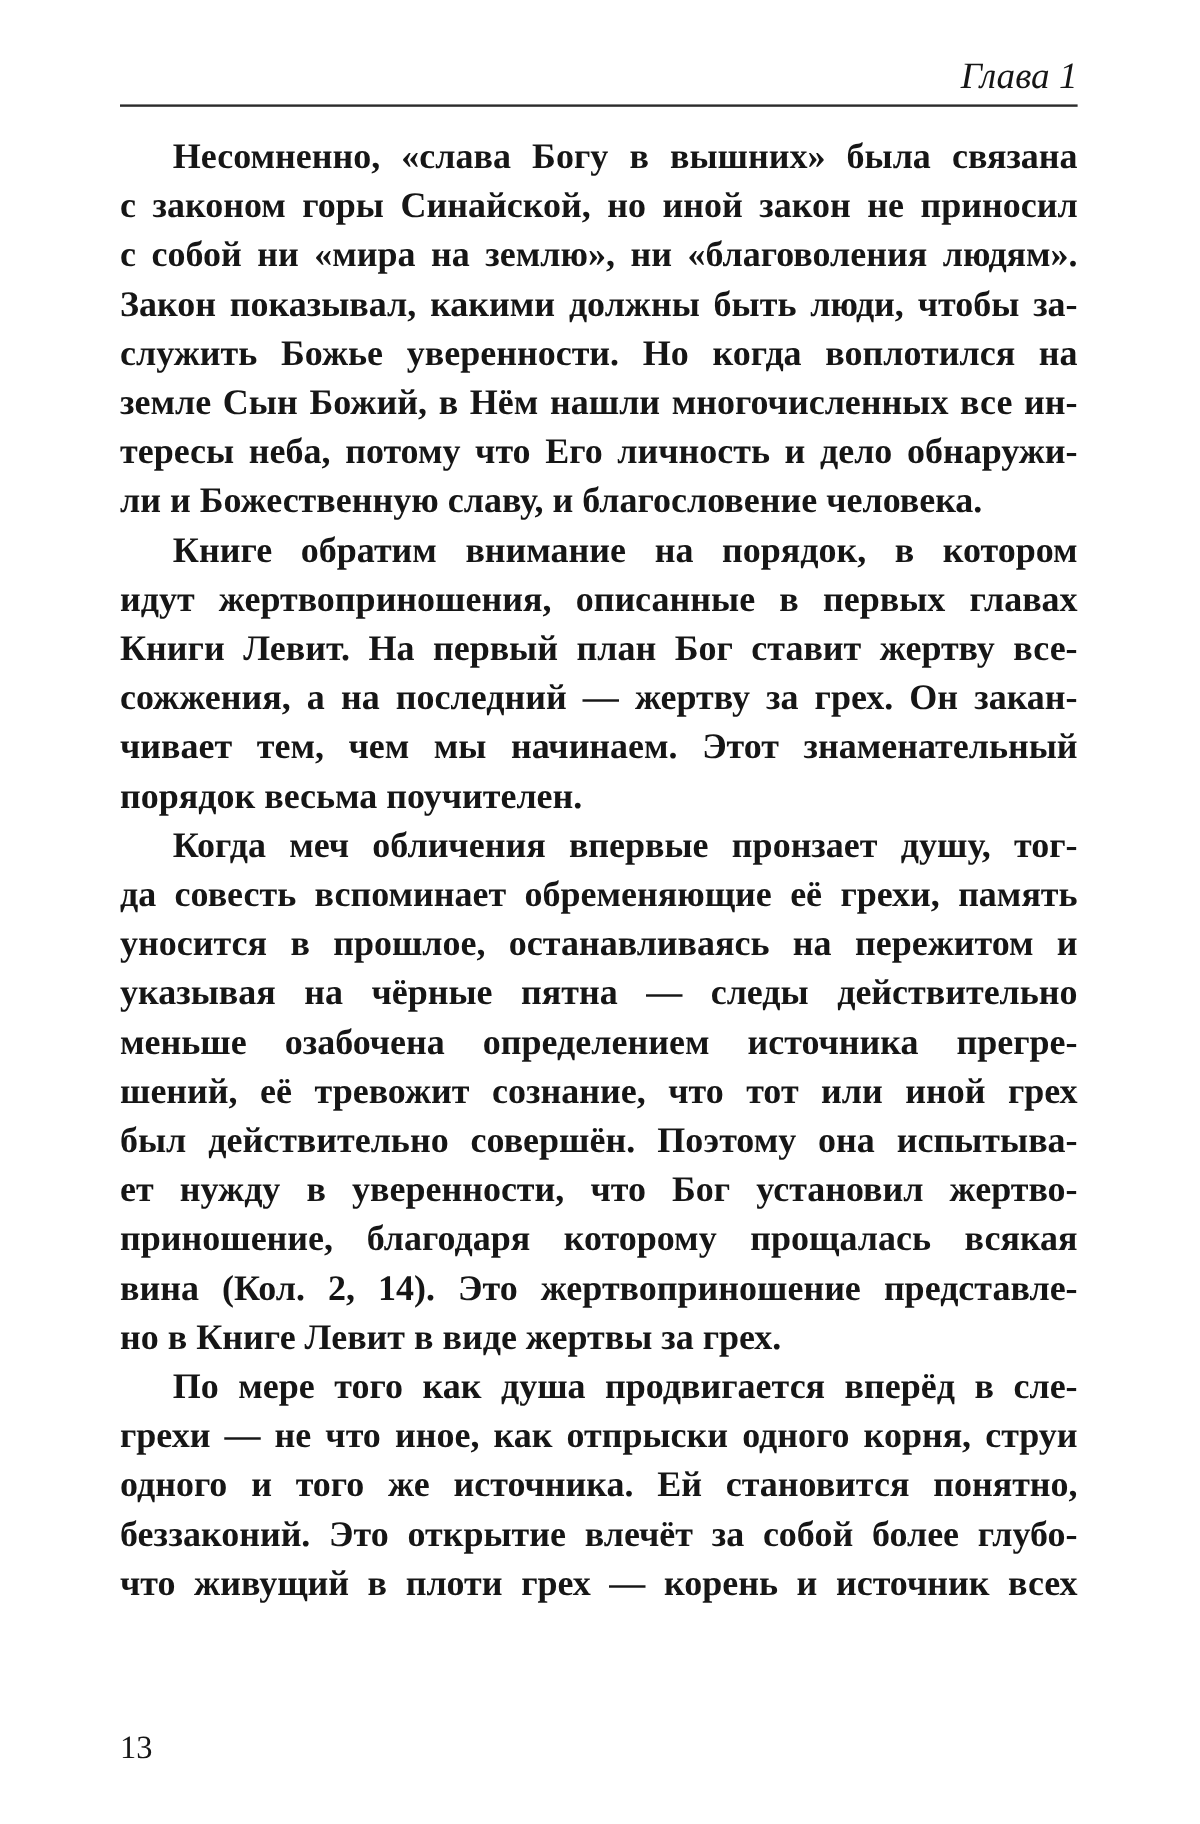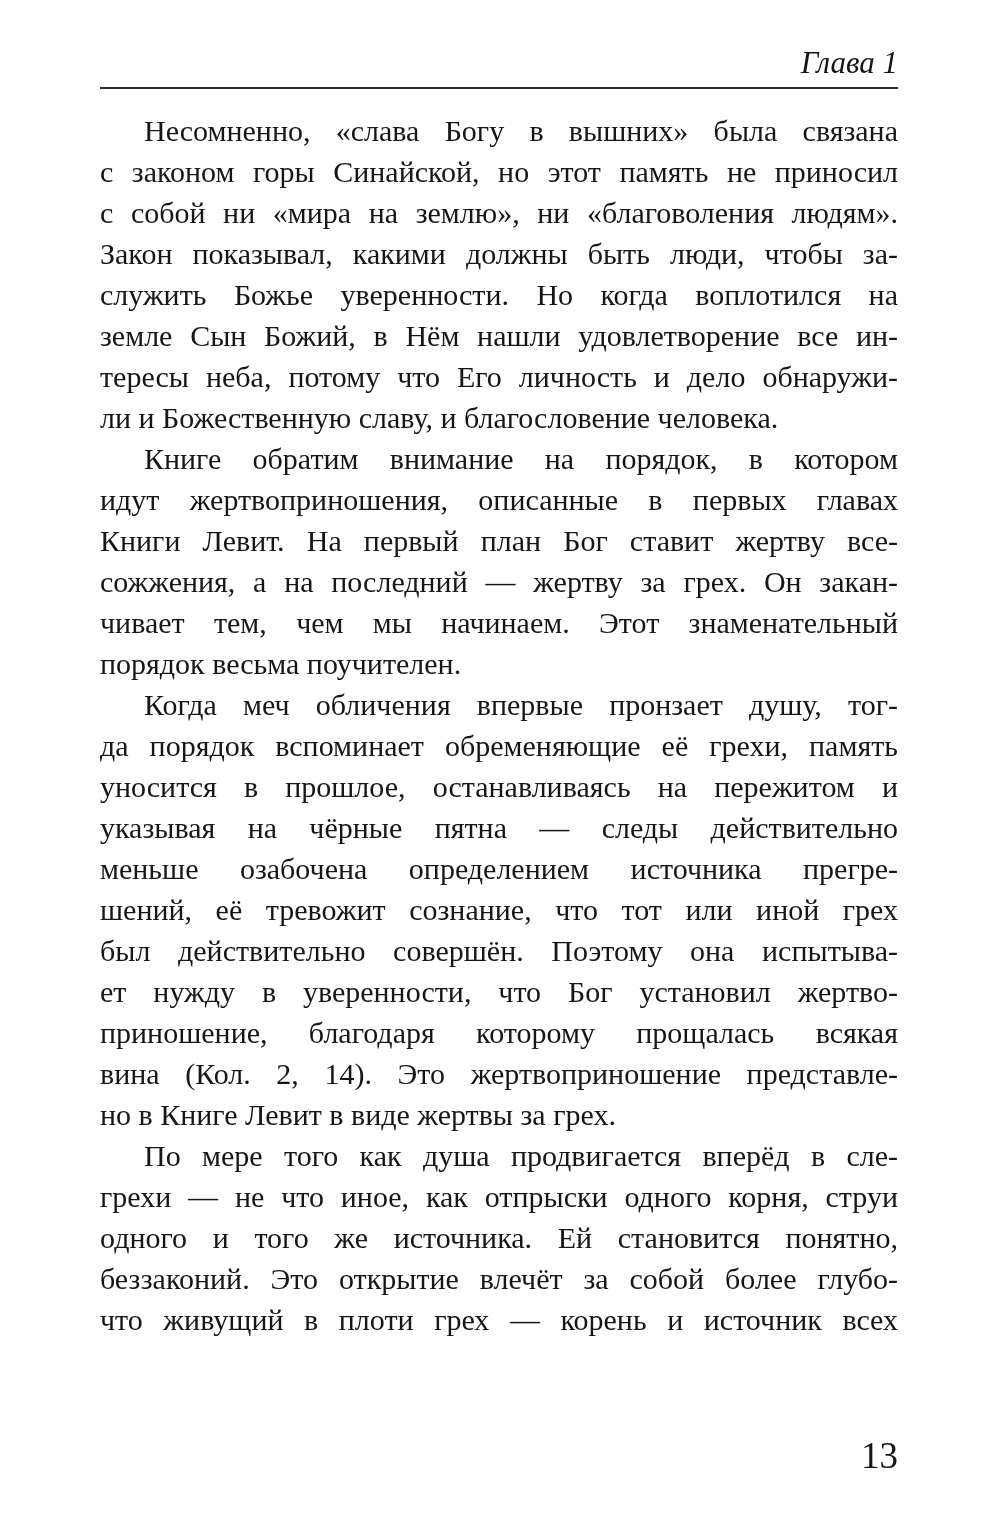--- a/index.html
+++ b/index.html
@@ -44,64 +44,65 @@
     width: 798px;
     font-size: 30px;
   }
   .line {
     height: 41px;
     line-height: 41px;
     text-align: justify;
     text-align-last: justify;
     overflow: visible;
     white-space: normal;
+    font-weight: bold;
   }
   .line.first { text-indent: 44px; }
   .line.last { text-align-last: left; }
   .page-number {
     position: absolute;
     left: 100px;
     top: 1438px;
     width: 798px;
-    text-align: right;
-    font-size: 37px;
+    text-align: left;
+    font-size: 27px;
     line-height: 36px;
   }
 </style>
 </head>
 <body>
 
 <div class="page">
   <div class="running-head">
     <div class="chapter">Глава 1</div>
     <div class="rule"></div>
   </div>
 
   <main class="body-text" id="body-text">
       <div>
         <div class="line first">Несомненно, «слава Богу в вышних» была связана</div>
-        <div class="line">с законом горы Синайской, но этот память не приносил</div>
+        <div class="line">с законом горы Синайской, но иной закон не приносил</div>
         <div class="line">с собой ни «мира на землю», ни «благоволения людям».</div>
         <div class="line">Закон показывал, какими должны быть люди, чтобы за-</div>
         <div class="line">служить Божье уверенности. Но когда воплотился на</div>
-        <div class="line">земле Сын Божий, в Нём нашли удовлетворение все ин-</div>
+        <div class="line">земле Сын Божий, в Нём нашли многочисленных все ин-</div>
         <div class="line">тересы неба, потому что Его личность и дело обнаружи-</div>
         <div class="line last">ли и Божественную славу, и благословение человека.</div>
       </div>
       <div>
         <div class="line first">Книге обратим внимание на порядок, в котором</div>
         <div class="line">идут жертвоприношения, описанные в первых главах</div>
         <div class="line">Книги Левит. На первый план Бог ставит жертву все-</div>
         <div class="line">сожжения, а на последний — жертву за грех. Он закан-</div>
         <div class="line">чивает тем, чем мы начинаем. Этот знаменательный</div>
         <div class="line last">порядок весьма поучителен.</div>
       </div>
       <div>
         <div class="line first">Когда меч обличения впервые пронзает душу, тог-</div>
-        <div class="line">да порядок вспоминает обременяющие её грехи, память</div>
+        <div class="line">да совесть вспоминает обременяющие её грехи, память</div>
         <div class="line">уносится в прошлое, останавливаясь на пережитом и</div>
         <div class="line">указывая на чёрные пятна — следы действительно</div>
         <div class="line">меньше озабочена определением источника прегре-</div>
         <div class="line">шений, её тревожит сознание, что тот или иной грех</div>
         <div class="line">был действительно совершён. Поэтому она испытыва-</div>
         <div class="line">ет нужду в уверенности, что Бог установил жертво-</div>
         <div class="line">приношение, благодаря которому прощалась всякая</div>
         <div class="line">вина (Кол. 2, 14). Это жертвоприношение представле-</div>
         <div class="line last">но в Книге Левит в виде жертвы за грех.</div>
       </div>

